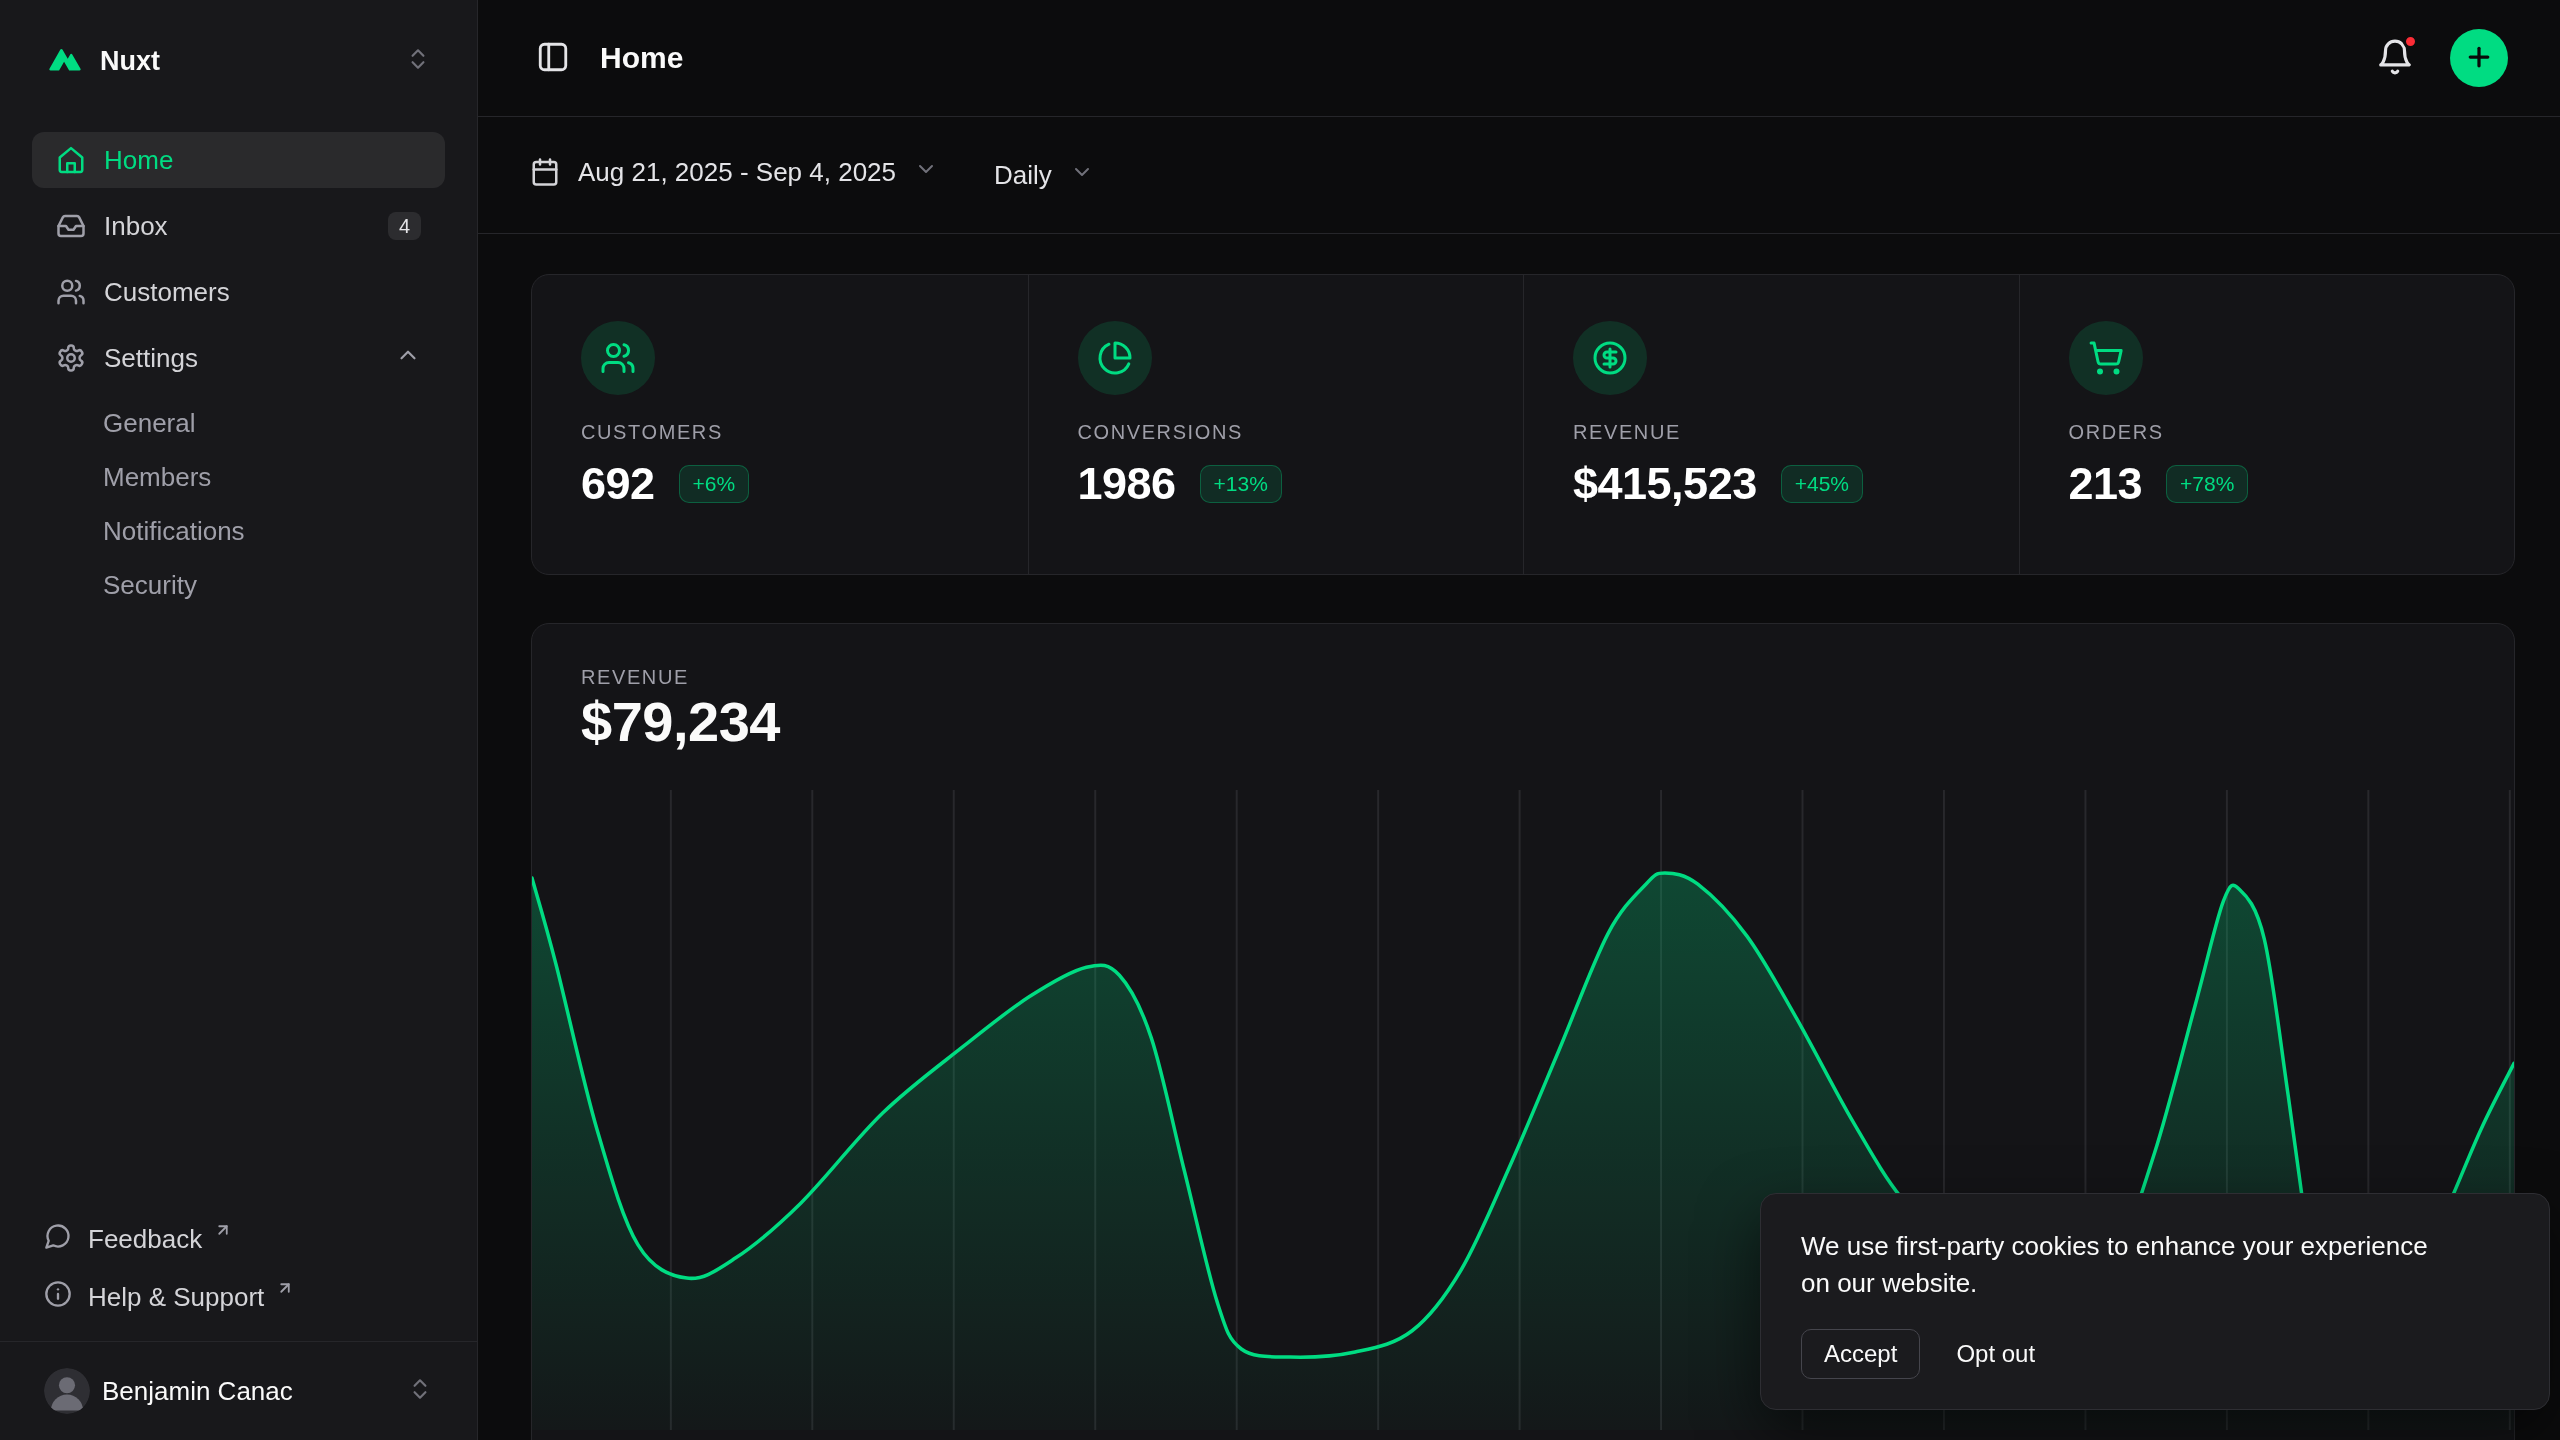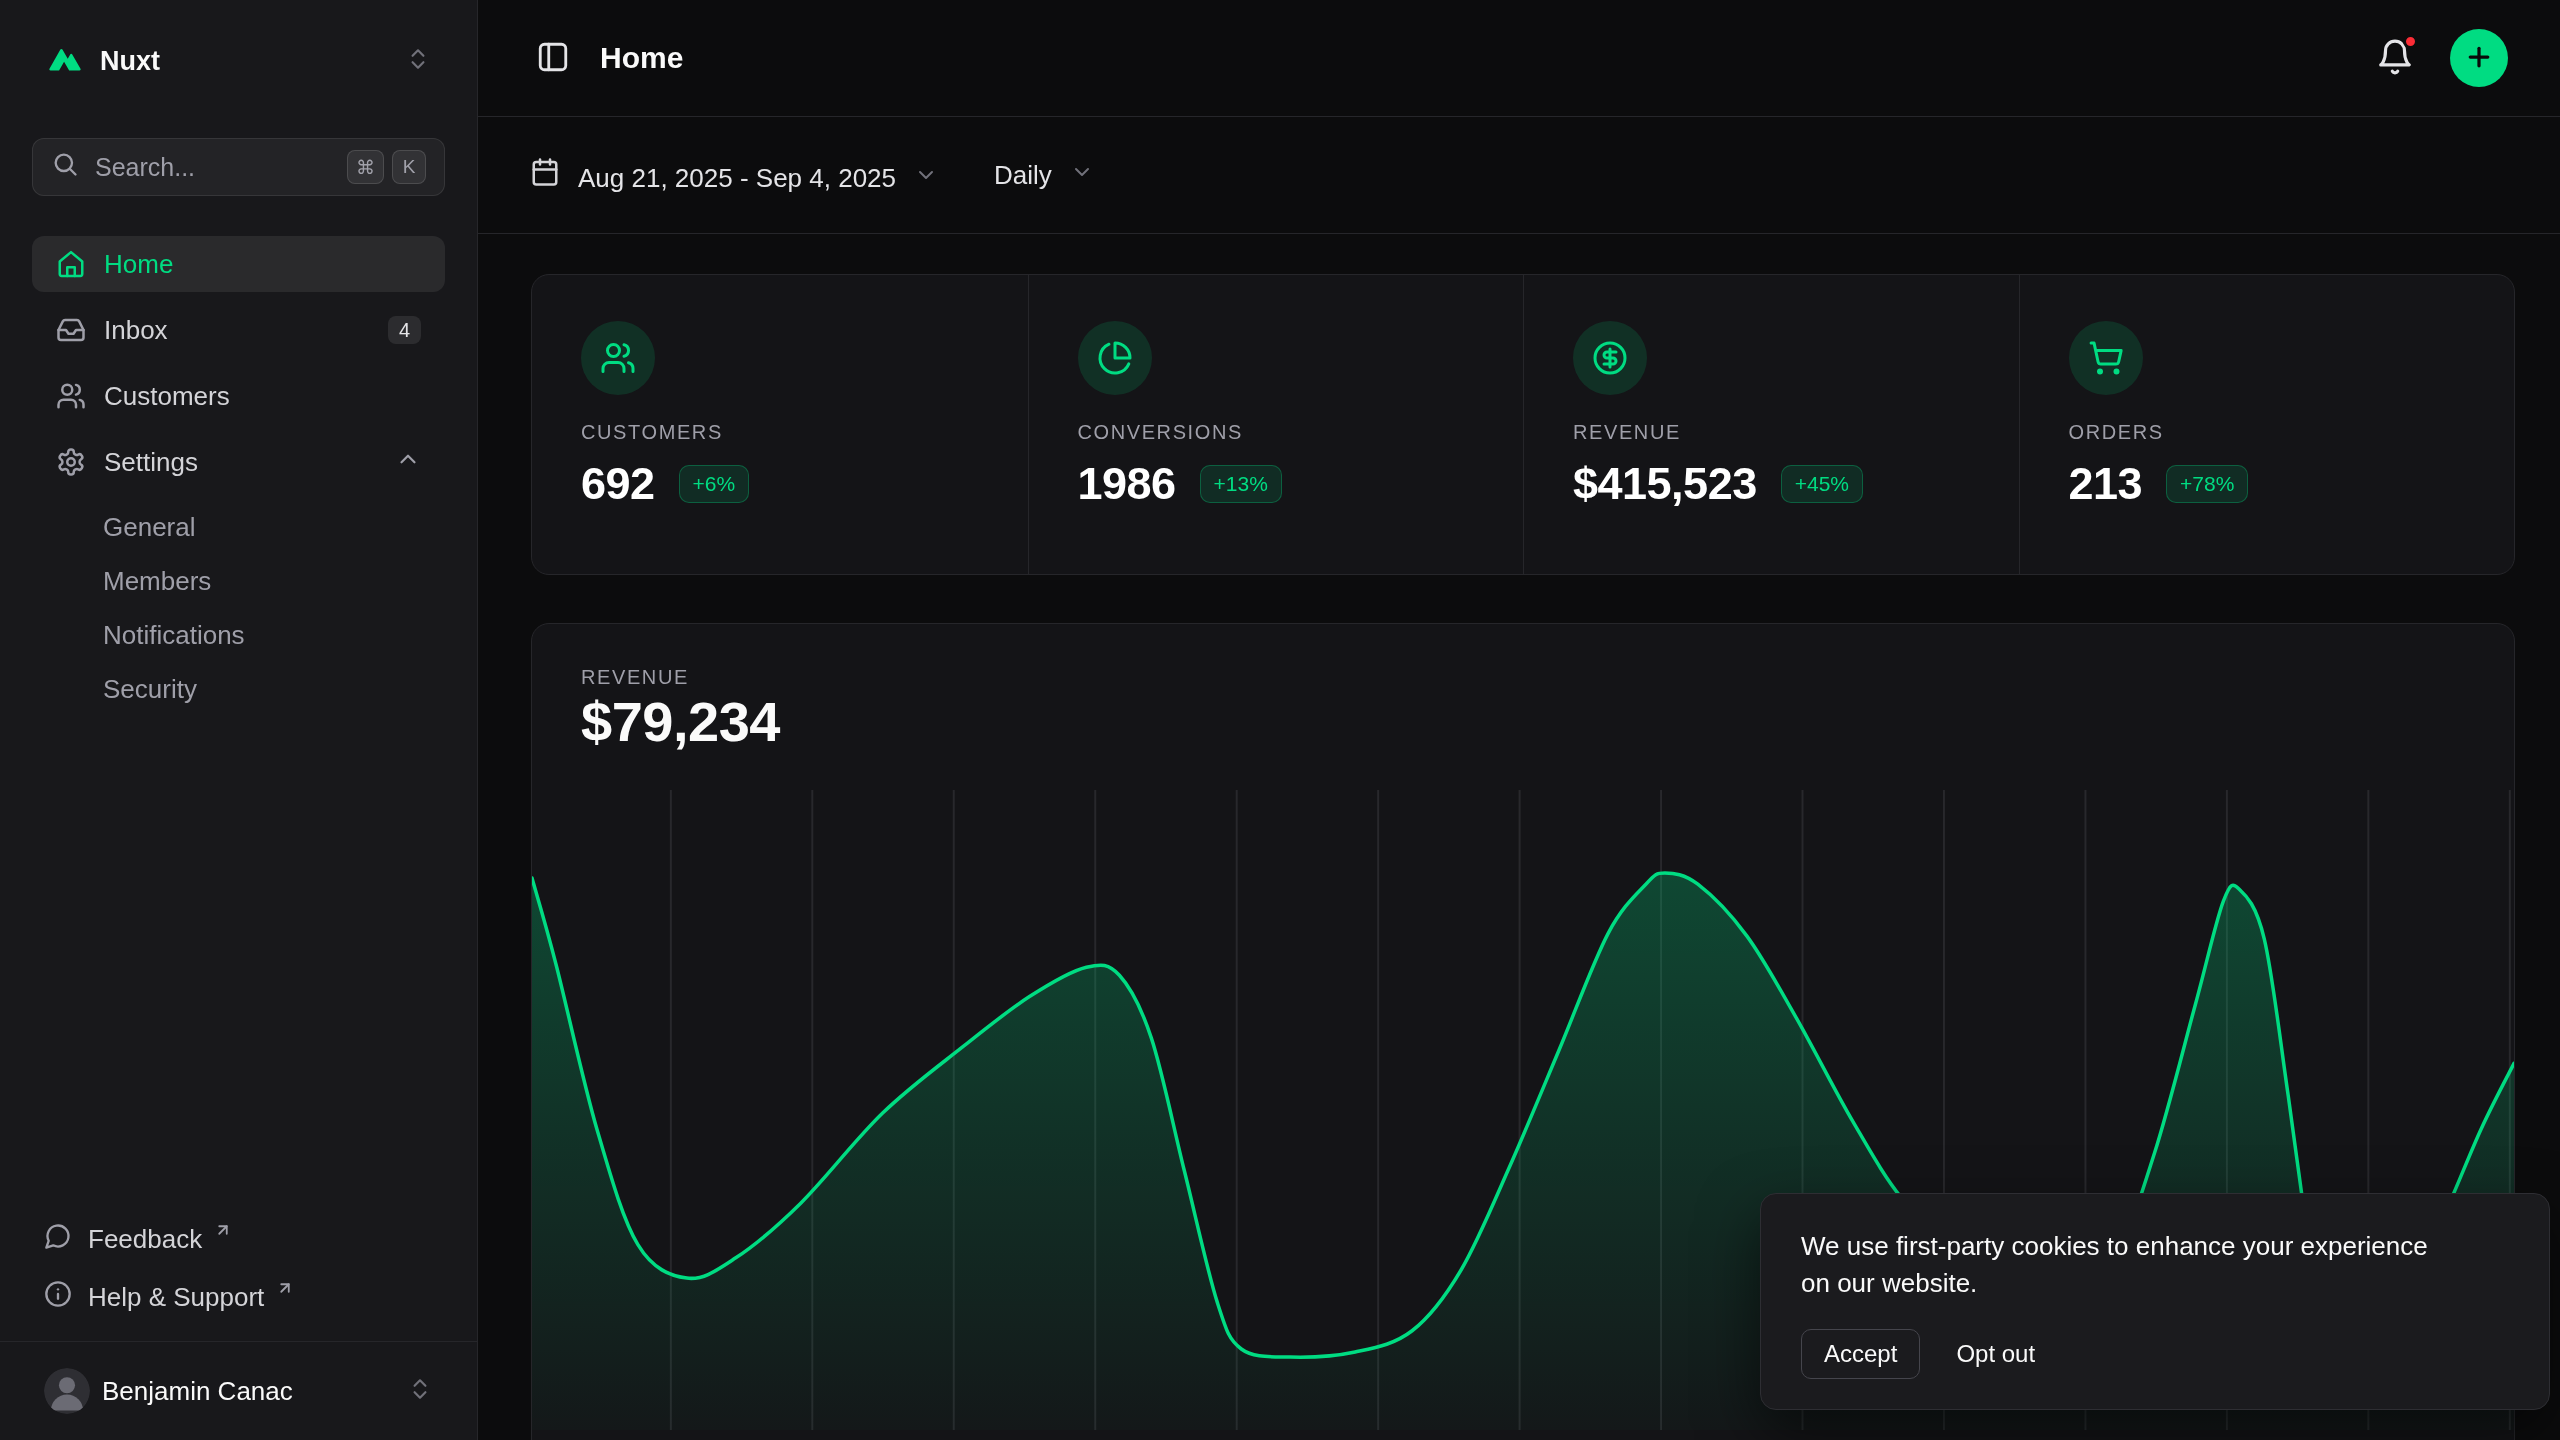--- a/index.html
+++ b/index.html
@@ -56,21 +56,21 @@
   .topbar{height:117px;min-height:117px;border-bottom:1px solid var(--border);display:flex;align-items:center;padding:0 52px}
   .topbar-left{display:flex;align-items:center;gap:24px;flex:1}
   .icon-btn{background:none;border:none;color:#e4e4e7;display:grid;place-items:center;cursor:pointer;padding:6px}
   .page-title{font-size:30px;font-weight:700;color:var(--text)}
   .bell-wrap{position:relative}
   .bell-dot{position:absolute;top:2px;right:2px;width:15px;height:15px;border-radius:50%;background:#fb2c36;border:3px solid var(--bg)}
   .add-btn{width:58px;height:58px;border-radius:50%;background:var(--accent);border:none;display:grid;place-items:center;
     margin-left:30px;color:#0a0a0a;cursor:pointer}
 
   .toolbar{height:117px;min-height:117px;border-bottom:1px solid var(--border);display:flex;align-items:center;padding:0 52px;gap:56px}
-  .range-btn,.daily-btn{display:flex;align-items:flex-end;background:none;border:none;gap:18px;font-size:26px;font-weight:500;
+  .range-btn,.daily-btn{display:flex;align-items:flex-start;background:none;border:none;gap:18px;font-size:26px;font-weight:500;
     color:#e4e4e7;font-family:inherit;cursor:pointer}
   .range-btn .cal{color:var(--text-soft)}
   .dd-chevron{color:var(--text-dim)}
 
   .content{padding:40px 45px 0 53px;flex:1;overflow:hidden}
 
   .stats-card{display:grid;grid-template-columns:repeat(4,1fr);background:var(--bg-card);border:1px solid var(--border);
     border-radius:18px;height:301px;overflow:hidden}
   .stat-cell{padding:46px 0 0 49px;border-left:1px solid var(--border)}
   .stat-cell:first-child{border-left:none}
@@ -113,33 +113,20 @@
       </span>
       <span class="team-name">Nuxt</span>
       <span class="chevrons">
         <svg width="26" height="26" viewBox="0 0 24 24" fill="none" stroke="currentColor" stroke-width="2" stroke-linecap="round" stroke-linejoin="round">
             <path d="m7 15 5 5 5-5"></path>
             <path d="m7 9 5-5 5 5"></path>
           </svg>
       </span>
     </div>
 
-    <div class="search-box">
-      <span class="nicon">
-        <svg width="28" height="28" viewBox="0 0 24 24" fill="none" stroke="currentColor" stroke-width="2" stroke-linecap="round" stroke-linejoin="round">
-            <circle cx="11" cy="11" r="7"></circle>
-            <path d="m21 21-4.3-4.3"></path>
-          </svg>
-      </span>
-      <span>Search...</span>
-      <span class="kbd-group">
-        <span class="kbd">⌘</span>
-        <span class="kbd">K</span>
-      </span>
-    </div>
 
     <nav class="nav">
       <div class="nav-item active">
         <span class="nicon">
           <svg width="30" height="30" viewBox="0 0 24 24" fill="none" stroke="currentColor" stroke-width="2" stroke-linecap="round" stroke-linejoin="round">
               <path d="m3 10 9-7.5L21 10v10a1.5 1.5 0 0 1-1.5 1.5h-15A1.5 1.5 0 0 1 3 20z"></path>
               <path d="M9 21.5v-7h6v7"></path>
             </svg>
         </span>
         <span>Home</span>

